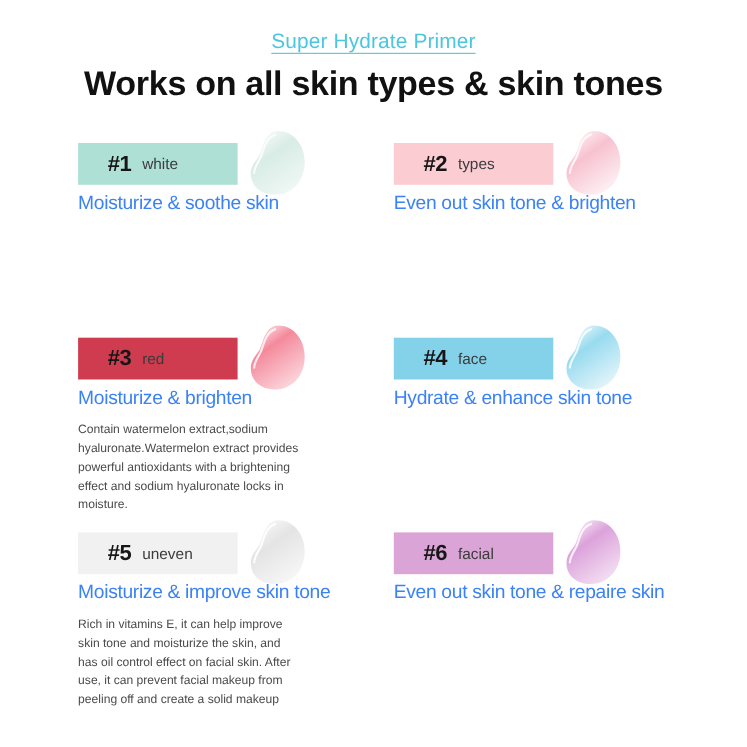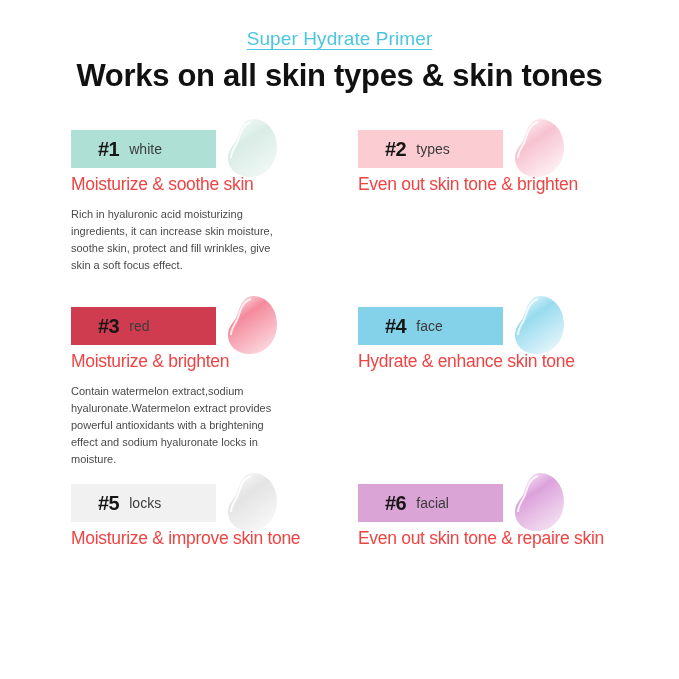--- a/index.html
+++ b/index.html
@@ -101,21 +101,21 @@
     top: 5px;
     width: 56px;
     height: 62px;
     pointer-events: none;
   }
   .swatch svg { display: block; width: 100%; height: 100%; }
 
   .card-title {
     font-size: 17.5px;
     font-weight: 400;
-    color: #ef4444;
+    color: #3b82f6;
     letter-spacing: -0.3px;
     margin: 0 0 12px 0;
     line-height: 1.15;
     white-space: nowrap;
   }
   .card-body {
     font-size: 11px;
     line-height: 1.55;
     color: #4a4a4a;
     max-width: 252px;
@@ -148,24 +148,20 @@
                 <stop offset="45%" stop-color="#d9ece6"></stop>
                 <stop offset="100%" stop-color="#eef7f4"></stop>
               </linearGradient>
             </defs>
             <path d="M30 2 C43 2 54 14 54 30 C54 48 42 60 27 60 C14 60 5 52 5 41 C5 33 10 29 13 24 C16 18 18 2 30 2 Z" fill="url(#g1)"></path>
             <path d="M28 5 C18 8 17 19 14 26 C11 32 8 35 8 41" fill="none" stroke="#ffffff" stroke-width="2" opacity="0.8"></path>
           </svg>
         </div>
       </div>
       <h2 class="card-title">Moisturize &amp; soothe skin</h2>
-      <p class="card-body">Rich in hyaluronic acid moisturizing
-ingredients, it can increase skin moisture,
-soothe skin, protect and fill wrinkles, give
-skin a soft focus effect.</p>
     </div>
 
     <div class="card">
       <div class="badge-row">
         <div class="badge" style="background: rgb(251, 205, 211);">
           <span class="badge-num">#2</span>
           <span class="badge-name">types</span>
         </div>
         <div class="swatch">
           <svg viewBox="0 0 56 62" aria-hidden="true">
@@ -232,37 +228,42 @@
           </svg>
         </div>
       </div>
       <h2 class="card-title">Hydrate &amp; enhance skin tone</h2>
     </div>
 
     <div class="card tall">
       <div class="badge-row">
         <div class="badge" style="background: rgb(241, 241, 241);">
           <span class="badge-num">#5</span>
-          <span class="badge-name">locks</span>
+          <span class="badge-name">uneven</span>
         </div>
         <div class="swatch">
           <svg viewBox="0 0 56 62" aria-hidden="true">
             <defs>
               <linearGradient id="g5" x1="0" y1="0" x2="0.6" y2="1">
                 <stop offset="0%" stop-color="#ffffff"></stop>
                 <stop offset="45%" stop-color="#e4e4e4"></stop>
                 <stop offset="100%" stop-color="#f6f6f6"></stop>
               </linearGradient>
             </defs>
             <path d="M30 2 C43 2 54 14 54 30 C54 48 42 60 27 60 C14 60 5 52 5 41 C5 33 10 29 13 24 C16 18 18 2 30 2 Z" fill="url(#g5)"></path>
             <path d="M28 5 C18 8 17 19 14 26 C11 32 8 35 8 41" fill="none" stroke="#ffffff" stroke-width="2" opacity="0.9"></path>
           </svg>
         </div>
       </div>
       <h2 class="card-title">Moisturize &amp; improve skin tone</h2>
+      <p class="card-body">Rich in vitamins E, it can help improve
+skin tone and moisturize the skin, and
+has oil control effect on facial skin. After
+use, it can prevent facial makeup from
+peeling off and create a solid makeup</p>
     </div>
 
     <div class="card tall">
       <div class="badge-row">
         <div class="badge" style="background: rgb(219, 164, 214);">
           <span class="badge-num">#6</span>
           <span class="badge-name">facial</span>
         </div>
         <div class="swatch">
           <svg viewBox="0 0 56 62" aria-hidden="true">

